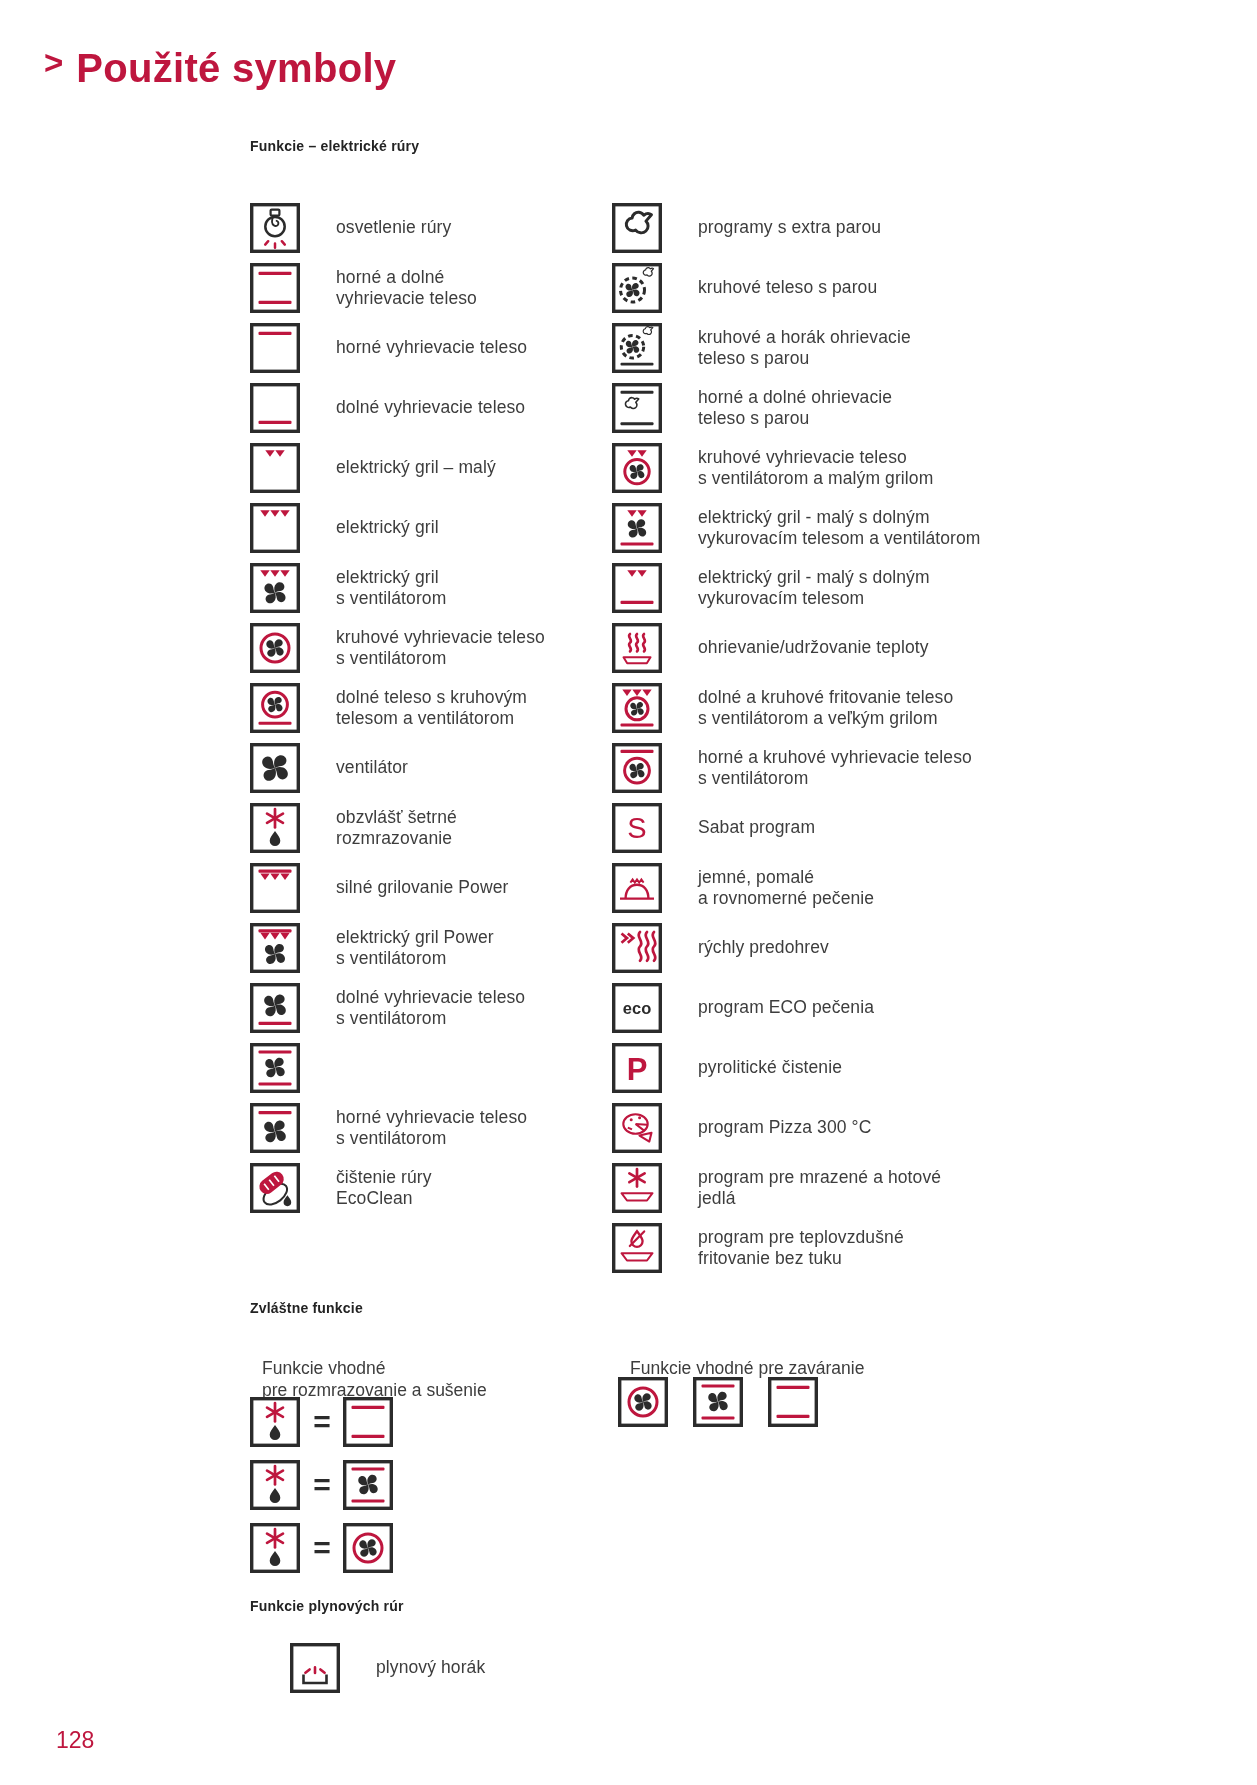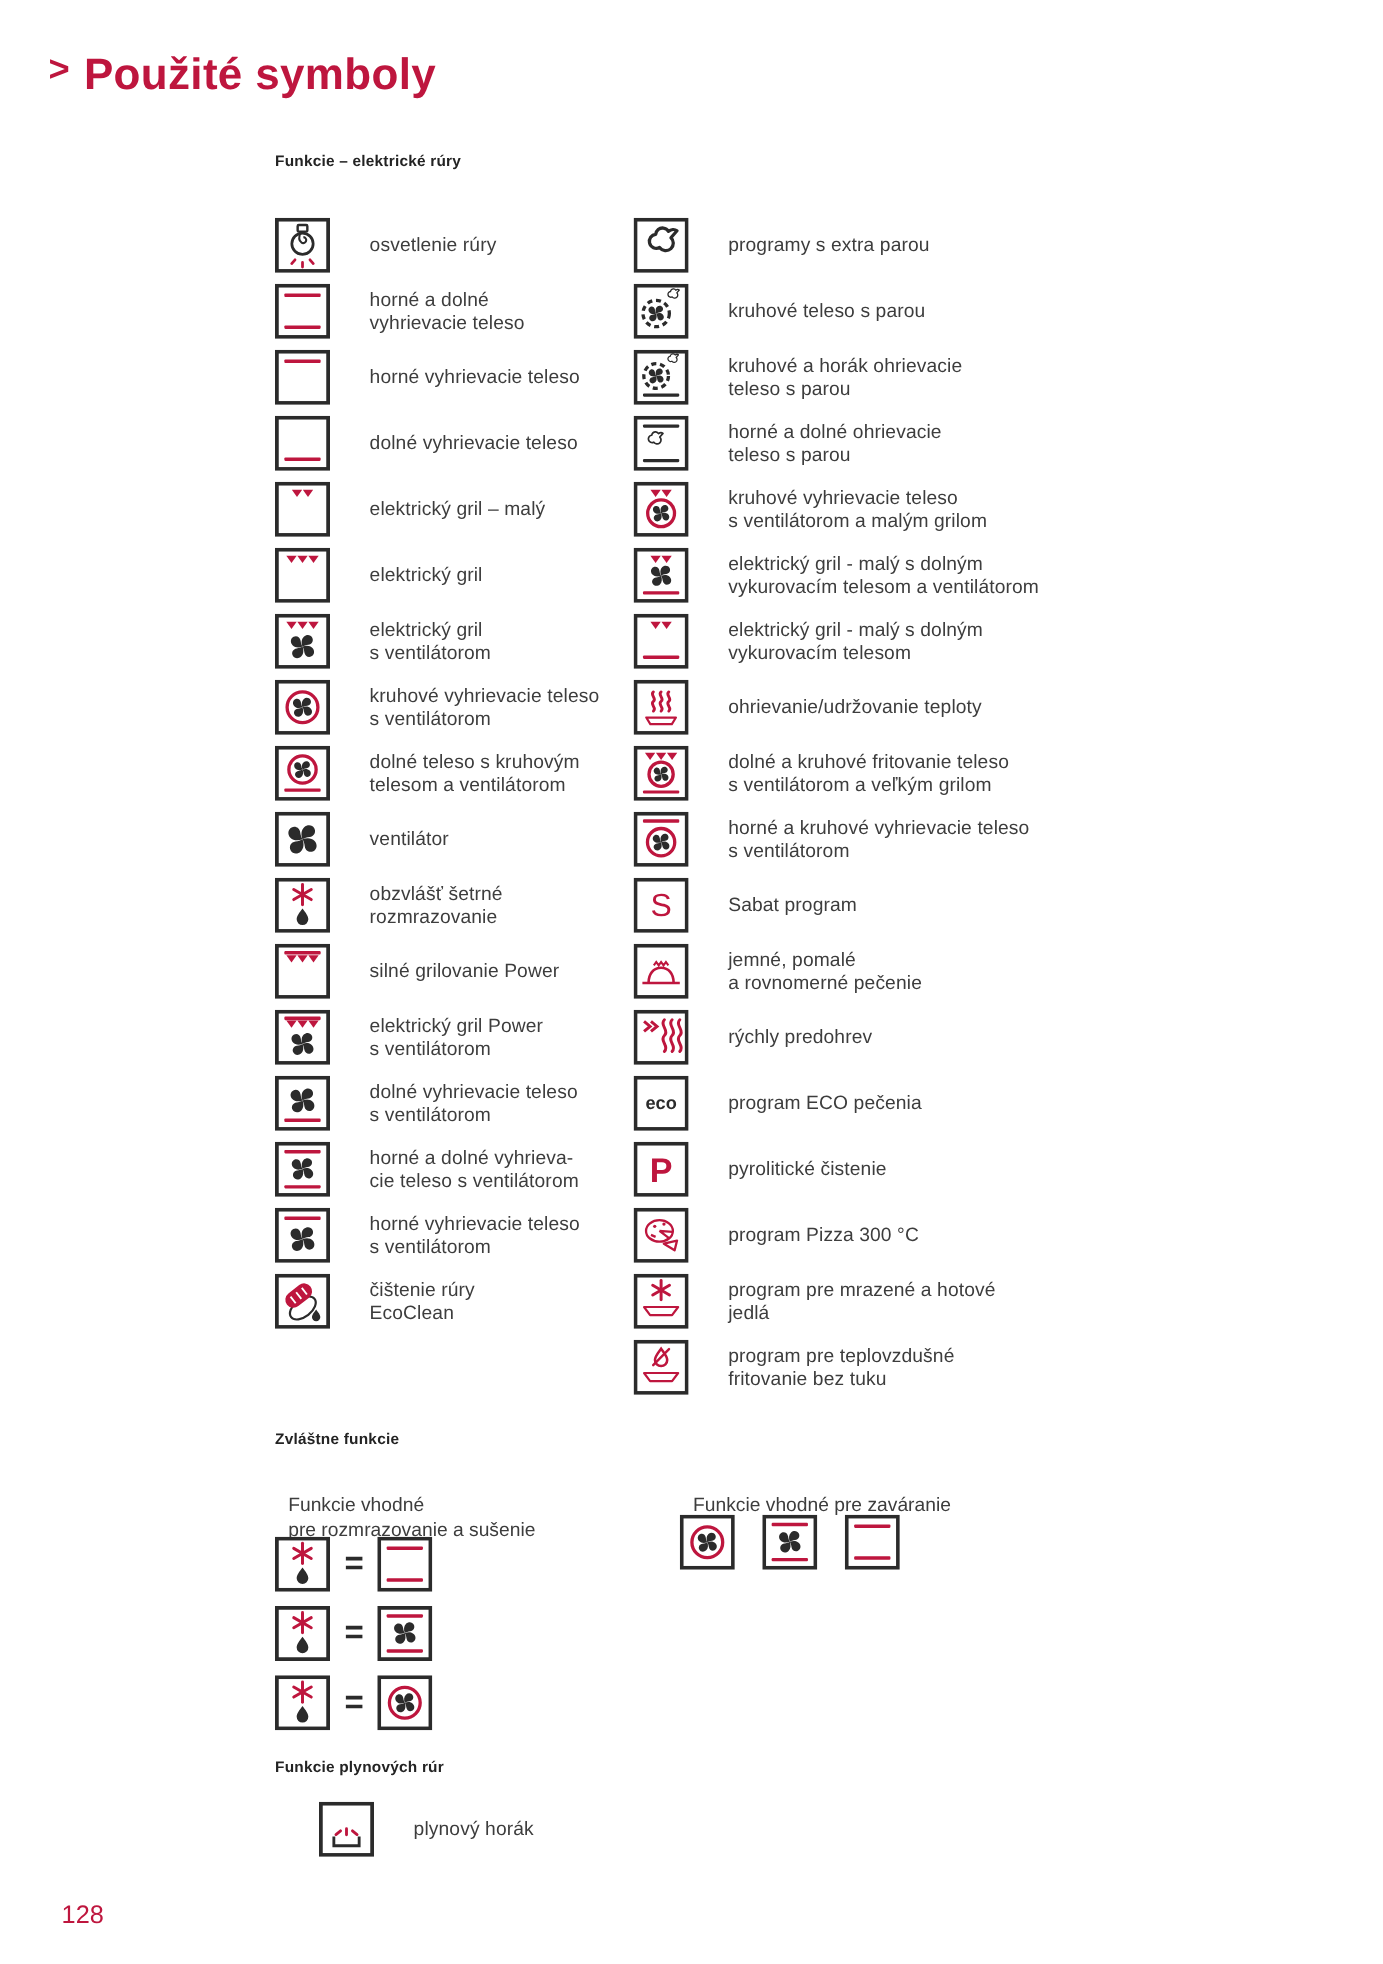--- a/index.html
+++ b/index.html
@@ -12,22 +12,22 @@
   }
   #title{position:absolute;left:44px;top:46px;display:flex;align-items:flex-start;gap:13px;}
   .marker{color:var(--accent);font-weight:700;font-size:33px;line-height:1.05;}
   .title{font-size:40px;font-weight:700;color:var(--accent);margin:0;letter-spacing:.3px;}
   .sec-h{position:absolute;font-size:14px;font-weight:700;color:#232323;margin:0;letter-spacing:.2px;}
   #h-electric{left:250px;top:138px;}
   #h-special{left:250px;top:1300px;}
   #h-gas{left:250px;top:1598px;}
   .col{position:absolute;}
   #col-left{left:250px;top:193px;width:360px;}
-  #col-right{left:576px;top:193px;width:645px;}
-  .srow{display:flex;align-items:center;height:60px;}
+  #col-right{left:612px;top:193px;width:645px;}
+  .srow{display:flex;align-items:flex-end;height:60px;}
   .sicon{width:50px;height:50px;flex:0 0 50px;}
   .sicon svg{display:block;}
   .slabel{margin-left:36px;min-height:50px;display:flex;align-items:center;
     font-size:17.5px;line-height:21.5px;white-space:pre-line;color:var(--text);letter-spacing:.1px;}
   .caption{font-size:17.5px;line-height:22px;white-space:pre-line;color:var(--text);margin:12px;}
   #defrost-cap{position:absolute;left:250px;top:1345px;}
   #defrost-rows{position:absolute;left:250px;top:1397px;}
   .eqrow{display:flex;align-items:center;height:50px;margin-bottom:13px;}
   .eq{width:43px;text-align:center;font-size:30px;font-weight:700;color:#2b2b2b;letter-spacing:-1px;}
   #preserve-cap{position:absolute;left:618px;top:1345px;}
@@ -241,22 +241,20 @@
           <rect x="8.5" y="7.4" width="33" height="3.2" rx="1" fill="#be163e"></rect>
           <g transform="translate(25,24.6) scale(0.72)">
             <path d="M0,0 C-1.6,-4.2 -1.4,-8.8 1.6,-11.6 C4.8,-14.6 9.6,-14 11.4,-10.4 C13.2,-6.8 11,-2.8 6.8,-2.2 C4.2,-1.8 1.8,-1.2 0,0 Z" fill="#2b2b2b" transform="rotate(0)"></path>
             <path d="M0,0 C-1.6,-4.2 -1.4,-8.8 1.6,-11.6 C4.8,-14.6 9.6,-14 11.4,-10.4 C13.2,-6.8 11,-2.8 6.8,-2.2 C4.2,-1.8 1.8,-1.2 0,0 Z" fill="#2b2b2b" transform="rotate(90)"></path>
             <path d="M0,0 C-1.6,-4.2 -1.4,-8.8 1.6,-11.6 C4.8,-14.6 9.6,-14 11.4,-10.4 C13.2,-6.8 11,-2.8 6.8,-2.2 C4.2,-1.8 1.8,-1.2 0,0 Z" fill="#2b2b2b" transform="rotate(180)"></path>
             <path d="M0,0 C-1.6,-4.2 -1.4,-8.8 1.6,-11.6 C4.8,-14.6 9.6,-14 11.4,-10.4 C13.2,-6.8 11,-2.8 6.8,-2.2 C4.2,-1.8 1.8,-1.2 0,0 Z" fill="#2b2b2b" transform="rotate(270)"></path>
           </g>
           <rect x="8.5" y="39.4" width="33" height="3" rx="1" fill="#be163e"></rect>
         </svg>
       </span>
-      <span class="slabel">horné a dolné vyhrieva-
-cie teleso s ventilátorom</span>
     </div>
     <div class="srow">
       <span class="sicon">
         <svg viewBox="0 0 50 50" width="50" height="50">
           <rect x="1.7" y="1.7" width="46.6" height="46.6" fill="none" stroke="#2b2b2b" stroke-width="3.4"></rect>
           <rect x="8.5" y="8" width="33" height="3.2" rx="1" fill="#be163e"></rect>
           <g transform="translate(25,28.4) scale(0.8)">
             <path d="M0,0 C-1.6,-4.2 -1.4,-8.8 1.6,-11.6 C4.8,-14.6 9.6,-14 11.4,-10.4 C13.2,-6.8 11,-2.8 6.8,-2.2 C4.2,-1.8 1.8,-1.2 0,0 Z" fill="#2b2b2b" transform="rotate(0)"></path>
             <path d="M0,0 C-1.6,-4.2 -1.4,-8.8 1.6,-11.6 C4.8,-14.6 9.6,-14 11.4,-10.4 C13.2,-6.8 11,-2.8 6.8,-2.2 C4.2,-1.8 1.8,-1.2 0,0 Z" fill="#2b2b2b" transform="rotate(90)"></path>
             <path d="M0,0 C-1.6,-4.2 -1.4,-8.8 1.6,-11.6 C4.8,-14.6 9.6,-14 11.4,-10.4 C13.2,-6.8 11,-2.8 6.8,-2.2 C4.2,-1.8 1.8,-1.2 0,0 Z" fill="#2b2b2b" transform="rotate(180)"></path>

